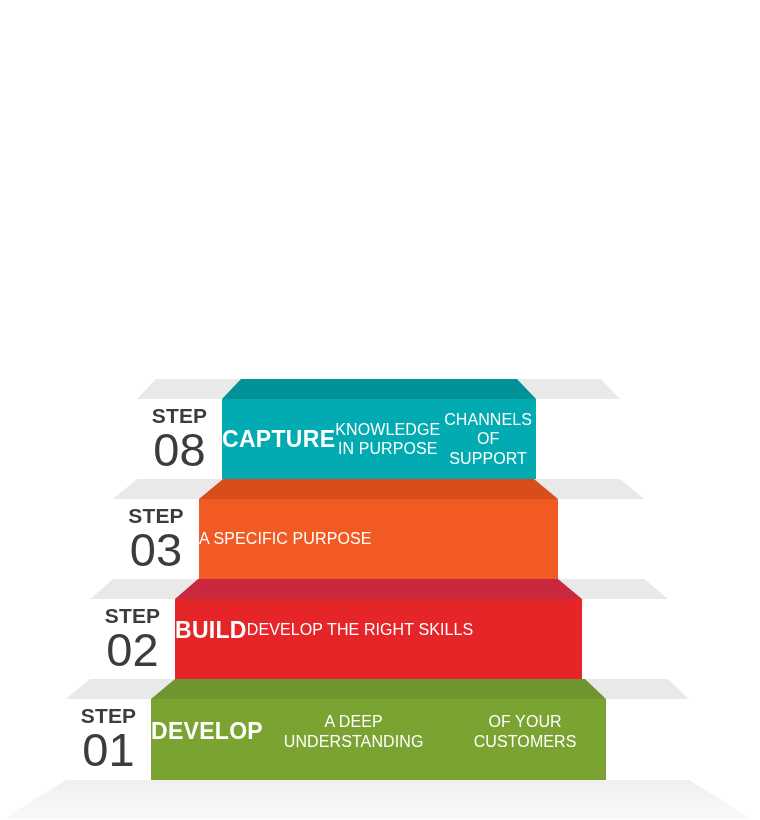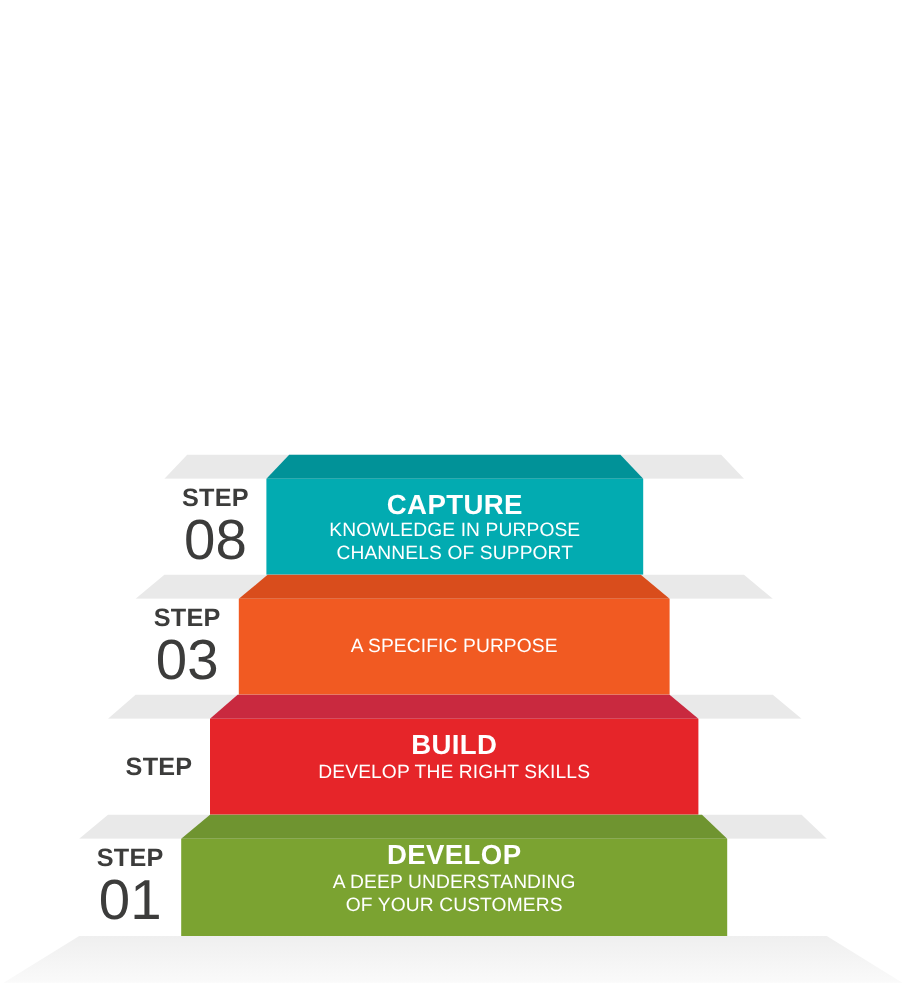--- a/index.html
+++ b/index.html
@@ -6,22 +6,22 @@
   html,body{margin:0;padding:0;}
   body{width:760px;height:820px;background:#ffffff;overflow:hidden;
        font-family:"Liberation Sans", sans-serif;}
   #stage{position:relative;width:760px;height:820px;padding-left:14px;}
   #stage > svg{position:absolute;left:0;top:0;}
   #labels{position:absolute;left:0;top:0;width:760px;height:820px;}
   .stepnum{position:absolute;display:flex;flex-direction:column;align-items:center;
            justify-content:center;color:#3C3C3B;}
   .steplabel{font-size:21px;font-weight:bold;letter-spacing:0.2px;line-height:1;}
   .stepdigits{font-size:47px;font-weight:normal;line-height:1.02;letter-spacing:0px;}
-  .bartext{position:absolute;display:flex;flex-direction:column;align-items:center;
-           justify-content:center;color:#fff;text-align:center;}
+  .bartext{position:absolute;display:flex;flex-direction:row;align-items:center;
+           justify-content:flex-start;color:#fff;text-align:center;}
   .barhead{font-size:23px;font-weight:bold;letter-spacing:0.3px;line-height:1.15;}
   .barline{font-size:16px;font-weight:normal;letter-spacing:0.1px;line-height:1.2;}
 </style>
 </head>
 <body>
 
 <div id="stage">
 
 <svg id="art" width="760" height="820" viewBox="0 0 760 820">
   <defs>
@@ -85,20 +85,21 @@
       </div>
       <div class="stepnum" style="left: 113px; top: 499px; width: 86px; height: 80px;">
         <div class="steplabel">STEP</div>
         <div class="stepdigits">03</div>
       </div>
       <div class="bartext" style="left: 199px; top: 499px; width: 359px; height: 80px;">
         <div class="barline">A SPECIFIC PURPOSE</div>
       </div>
       <div class="stepnum" style="left: 90px; top: 599px; width: 85px; height: 80px;">
         <div class="steplabel">STEP</div>
+        <div class="stepdigits">02</div>
       </div>
       <div class="bartext" style="left: 175px; top: 599px; width: 407px; height: 62px;">
         <div class="barhead">BUILD</div>
         <div class="barline">DEVELOP THE RIGHT SKILLS</div>
       </div>
       <div class="stepnum" style="left: 66px; top: 699px; width: 85px; height: 81px;">
         <div class="steplabel">STEP</div>
         <div class="stepdigits">01</div>
       </div>
       <div class="bartext" style="left: 151px; top: 699px; width: 455px; height: 65px;">

